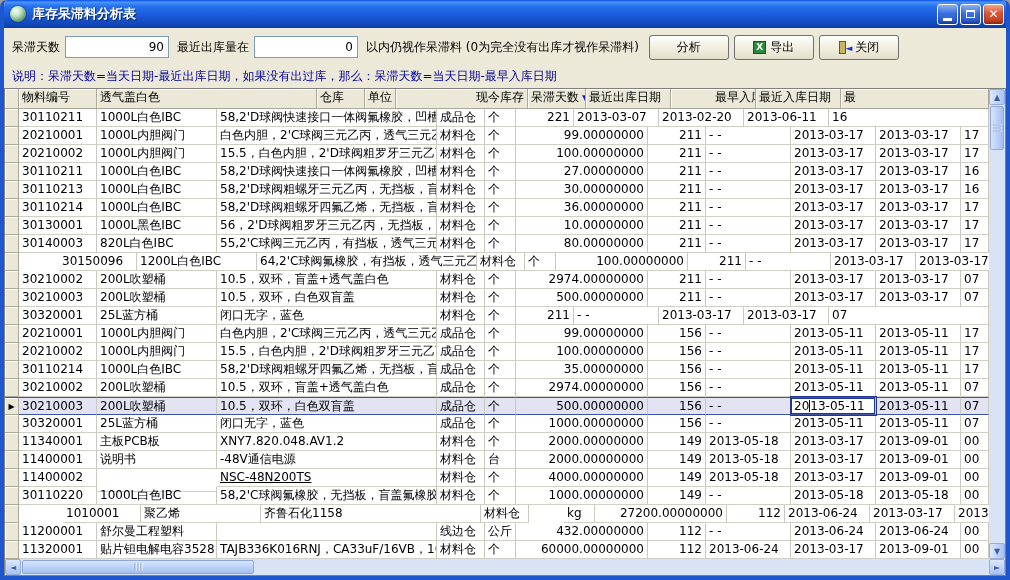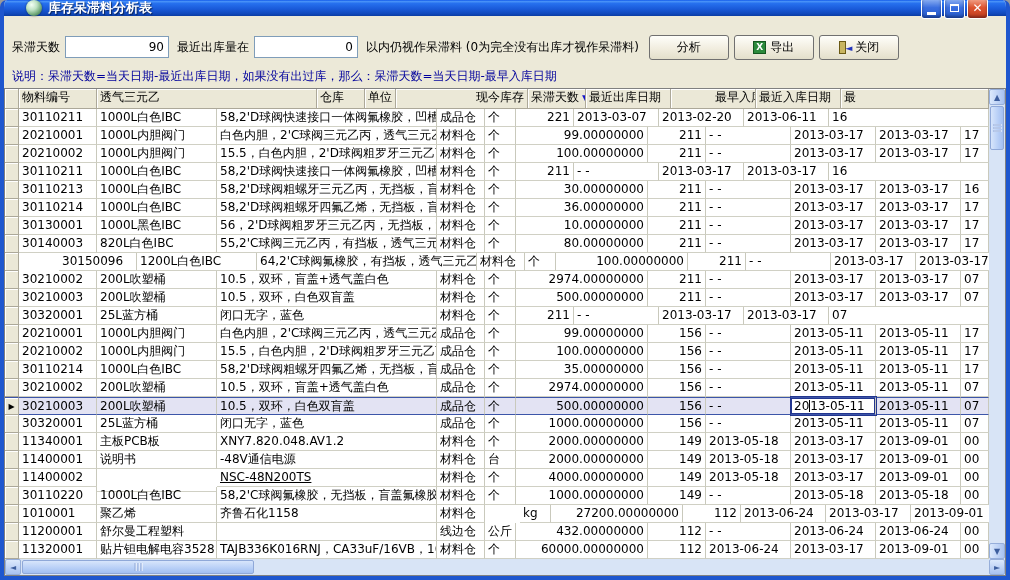--- a/index.html
+++ b/index.html
@@ -2,23 +2,23 @@
 <html><head>
 <meta charset="utf-8">
 <style>
   * { margin:0; padding:0; box-sizing:border-box; }
   html,body { background:#9a9a9a; }
   body { font-family:"DejaVu Sans","Liberation Sans",sans-serif; font-size:12px; color:#000; }
   .window { position:relative; width:1010px; height:580px; background:#ECE9D8;
             border-left:4px solid #1E56CE; border-right:4px solid #1E56CE; border-bottom:4px solid #1E56CE;
             border-radius:7px 7px 0 0; overflow:hidden; }
   
-  .titlebar { position:absolute; left:-4px; top:0; width:1010px; height:16px;
+  .titlebar { position:absolute; left:-4px; top:0; width:1010px; height:28px;
     background:linear-gradient(180deg,#0A52E8 0%,#4A94F8 8%,#2670EE 22%,#1A5BDA 55%,#1149BC 85%,#0B3CA2 100%);
-    border-radius:7px 7px 0 0; display:flex; align-items:center; padding:0 22px; }
+    border-radius:7px 7px 0 0; display:flex; align-items:center; padding:0 6px; }
   .app-icon { width:16px; height:16px; border-radius:50%; margin:0 6px 0 4px; flex:0 0 auto;
     background:radial-gradient(circle at 35% 30%, #F4FFF4, #BFE2C4 35%, #6FA878 65%, #2E5A3C 95%); box-shadow:0 0 2px rgba(0,0,0,.6);}
   .title-text { color:#fff; font-weight:bold; font-size:13px; text-shadow:1px 1px 1px rgba(0,0,0,.55); flex:1 1 auto; }
   .winbtns { display:flex; gap:2px; }
   .winbtn { width:21px; height:21px; border:1px solid #fff; border-radius:3px; color:#fff;
     display:flex; align-items:center; justify-content:center; font-size:11px; cursor:pointer;
     background:linear-gradient(180deg,#8FB2F2,#3B6FE0 45%,#2358C8); box-shadow:inset 0 -2px 3px rgba(0,0,20,.35);}
   .winbtn.close { background:linear-gradient(180deg,#F2A58C,#DD5430 45%,#C13C1D); }
   .glyph-min { width:9px; height:3px; background:#fff; align-self:flex-end; margin:0 auto 3px; }
   .glyph-max { width:9px; height:8px; border:1px solid #fff; border-top:2px solid #fff; }
@@ -121,21 +121,21 @@
   </div>
 
   <div class="note">说明：呆滞天数=当天日期-最近出库日期，如果没有出过库，那么：呆滞天数=当天日期-最早入库日期</div>
 
   <div class="grid">
     <div class="grid-scroll-zone">
       <div id="grid-header">
           <div class="trow header">
             <div class="rowhdr" style="flex: 0 0 14px;"></div>
             <div class="cell" style="flex: 0 0 78px;"><span>物料编号</span></div>
-            <div class="cell" style="flex: 0 0 220px;"><span>透气三元乙</span></div>
+            <div class="cell" style="flex: 0 0 220px;"><span>透气盖白色</span></div>
             <div class="cell" style="flex: 0 0 48px;"><span>仓库</span></div>
             <div class="cell" style="flex: 0 0 31px;"><span>单位</span></div>
             <div class="cell num" style="flex: 0 0 132px;"><span>现今库存</span></div>
             <div class="cell num" style="flex: 0 0 58px;"><span>呆滞天数</span><span class="sort-icon">▼</span></div>
             <div class="cell" style="flex: 0 0 85px;"><span>最近出库日期</span></div>
             <div class="cell" style="flex: 0 0 85px; padding-left: 44px;"><span>最早入库日期</span></div>
             <div class="cell" style="flex: 0 0 85px;"><span>最近入库日期</span></div>
             <div class="cell" style="flex: 1 1 auto;"><span>最</span></div>
           </div>
         </div>
@@ -181,20 +181,21 @@
             <div class="cell" style="flex: 0 0 85px;">2013-03-17</div>
             <div class="cell" style="flex: 1 1 auto;">17</div>
           </div>
           <div class="trow">
             <div class="rowhdr" style="flex: 0 0 14px;"></div>
             <div class="cell" style="flex: 0 0 78px;">30110211</div>
             <div class="cell" style="flex: 0 0 120px;">1000L白色IBC</div>
             <div class="cell" style="flex: 0 0 220px;">58,2'D球阀快速接口一体阀氟橡胶，凹槽,</div>
             <div class="cell" style="flex: 0 0 48px;">材料仓</div>
             <div class="cell" style="flex: 0 0 31px;">个</div>
+            <div class="cell num" style="flex: 0 0 132px;">27.00000000</div>
             <div class="cell num" style="flex: 0 0 58px;">211</div>
             <div class="cell" style="flex: 0 0 85px;">- -</div>
             <div class="cell" style="flex: 0 0 85px;">2013-03-17</div>
             <div class="cell" style="flex: 0 0 85px;">2013-03-17</div>
             <div class="cell" style="flex: 1 1 auto;">16</div>
           </div>
           <div class="trow">
             <div class="rowhdr" style="flex: 0 0 14px;"></div>
             <div class="cell" style="flex: 0 0 78px;">30110213</div>
             <div class="cell" style="flex: 0 0 120px;">1000L白色IBC</div>
@@ -440,21 +441,21 @@
             <div class="cell" style="flex: 0 0 31px;">个</div>
             <div class="cell num" style="flex: 0 0 132px;">1000.00000000</div>
             <div class="cell num" style="flex: 0 0 58px;">149</div>
             <div class="cell" style="flex: 0 0 85px;">- -</div>
             <div class="cell" style="flex: 0 0 85px;">2013-05-18</div>
             <div class="cell" style="flex: 0 0 85px;">2013-05-18</div>
             <div class="cell" style="flex: 1 1 auto;">00</div>
           </div>
           <div class="trow">
             <div class="rowhdr" style="flex: 0 0 14px;"></div>
-            <div class="cell" style="flex: 0 0 78px;">1010001</div>
+            <div class="cell" style="flex: 0 0 78px; margin-left: 44px;">1010001</div>
             <div class="cell" style="flex: 0 0 120px;">聚乙烯</div>
             <div class="cell" style="flex: 0 0 220px;">齐鲁石化1158</div>
             <div class="cell" style="flex: 0 0 48px;">材料仓</div>
             <div class="cell" style="flex: 0 0 31px; margin-left: 35px;">kg</div>
             <div class="cell num" style="flex: 0 0 132px;">27200.00000000</div>
             <div class="cell num" style="flex: 0 0 58px;">112</div>
             <div class="cell" style="flex: 0 0 85px;">2013-06-24</div>
             <div class="cell" style="flex: 0 0 85px;">2013-03-17</div>
             <div class="cell" style="flex: 0 0 85px;">2013-09-01</div>
             <div class="cell" style="flex: 1 1 auto;">00</div>

